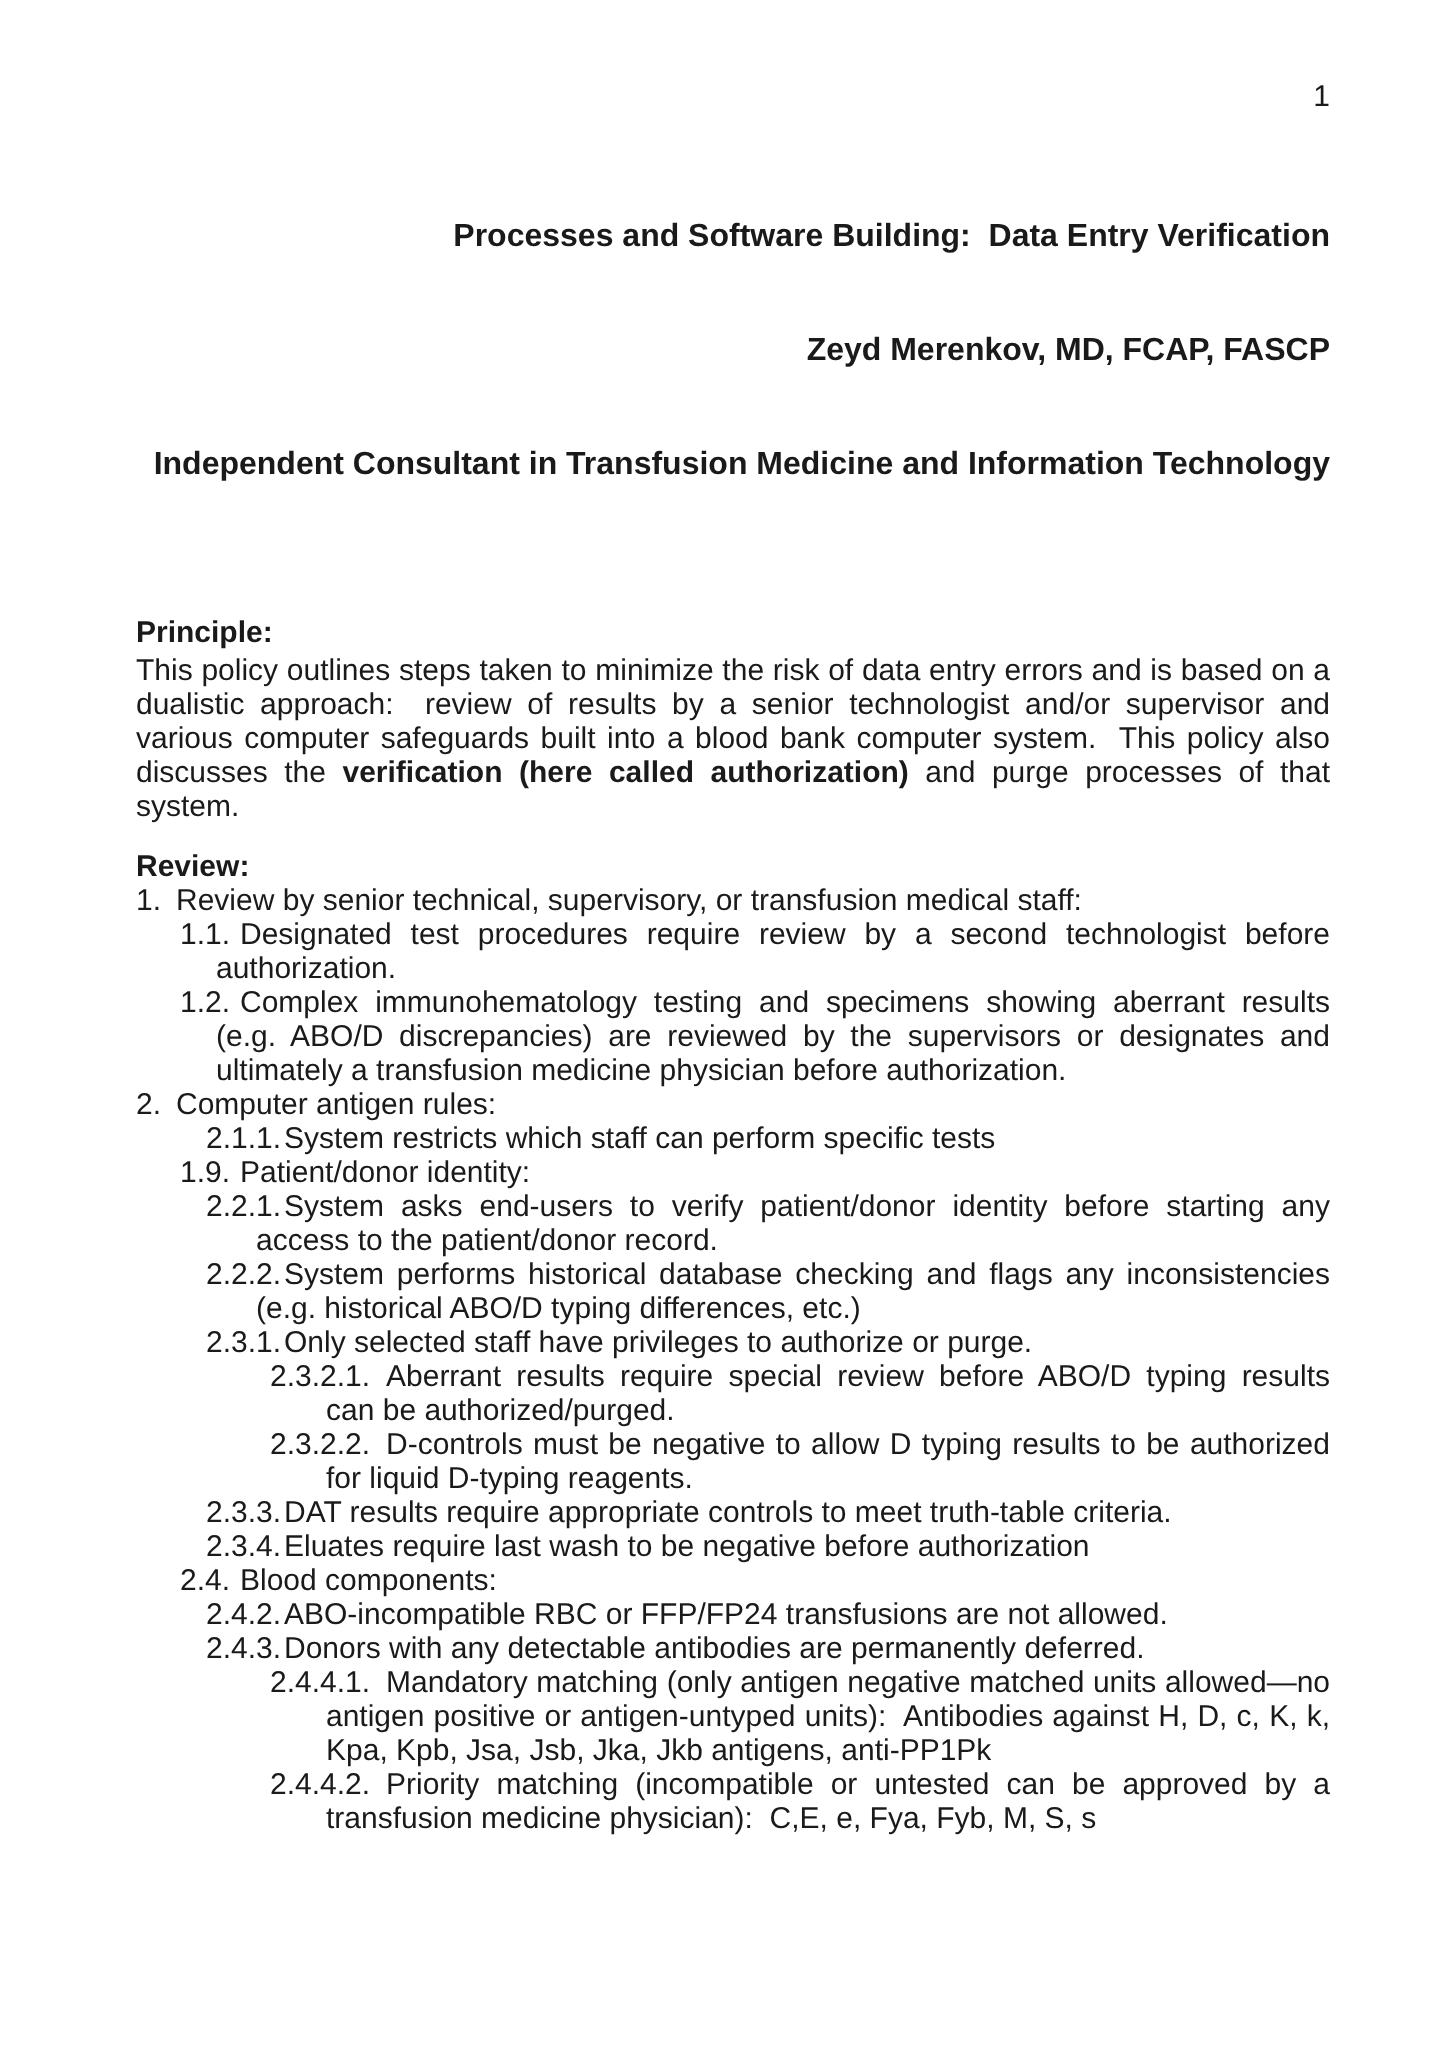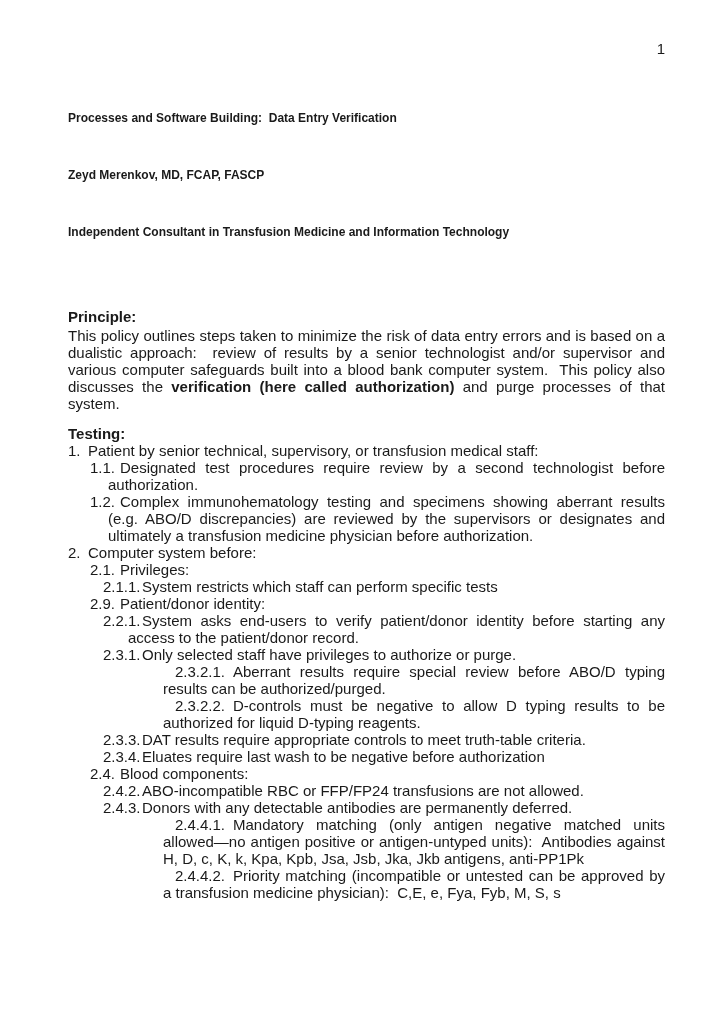--- a/index.html
+++ b/index.html
@@ -22,23 +22,24 @@
     text-align: right;
     line-height: 15px;
   }
   .content {
     margin-left: 68px;
     width: 597px;
   }
   .title-block {
     margin-top: 15px;
     font-weight: bold;
-    font-size: 12px;
+    font-size: 16px;
     line-height: 19px;
     white-space: pre-wrap;
+    text-align: right;
   }
   .section-heading {
     font-weight: bold;
     margin-top: 28px;
   }
   .policy-heading {
     margin-top: 13px;
   }
   .body-par {
     margin: 2px 0 0 0;
@@ -53,48 +54,48 @@
   }
   .num { display: inline-block; text-indent: 0; white-space: pre; vertical-align: top; }
   
   .lv1 { padding-left: 20px; text-indent: -20px; }
   .lv1 .num { width: 20px; }
   .lv2 { padding-left: 40px; text-indent: -18px; }
   .lv2 .num { width: 30px; }
   .lv3 { padding-left: 60px; text-indent: -25px; }
   .lv3 .num { width: 39px; }
   .lv4 { padding-left: 95px; text-indent: -28px; }
-  .lv4 .num { width: 58px; margin-left: 40px; }
+  .lv4 .num { width: 58px; }
 </style>
 </head>
 <body>
 
 <div class="page">
   <div class="page-number">1</div>
 
   <div class="content">
     <div class="title-block">
       <div>Processes and Software Building:  Data Entry Verification</div>
       <div>Zeyd Merenkov, MD, FCAP, FASCP</div>
       <div>Independent Consultant in Transfusion Medicine and Information Technology</div>
     </div>
 
     <div class="section-heading">Principle:</div>
     <p class="body-par"><span>This policy outlines steps taken to minimize the risk of data entry errors and is based on a dualistic approach:  review of results by a senior technologist and/or supervisor and various computer safeguards built into a blood bank computer system.  This policy also discusses the </span><span class="bold">verification (here called authorization)</span><span> and purge processes of that system.</span></p>
 
-    <div class="section-heading policy-heading">Testing:</div>
+    <div class="section-heading policy-heading">Review:</div>
     <div class="policy-list" id="policy-list">
-        <div class="item lv1"><span class="num">1.</span><span class="txt">Patient by senior technical, supervisory, or transfusion medical staff:</span></div>
+        <div class="item lv1"><span class="num">1.</span><span class="txt">Review by senior technical, supervisory, or transfusion medical staff:</span></div>
         <div class="item lv2"><span class="num">1.1.</span><span class="txt">Designated test procedures require review by a second technologist before authorization.</span></div>
         <div class="item lv2"><span class="num">1.2.</span><span class="txt">Complex immunohematology testing and specimens showing aberrant results (e.g. ABO/D discrepancies) are reviewed by the supervisors or designates and ultimately a transfusion medicine physician before authorization.</span></div>
-        <div class="item lv1"><span class="num">2.</span><span class="txt">Computer system before:</span></div>
-        <div class="item lv2"><span class="num">2.1.</span><span class="txt">Privileges:</span></div>
+        <div class="item lv1"><span class="num">2.</span><span class="txt">Computer antigen rules:</span></div>
         <div class="item lv3"><span class="num">2.1.1.</span><span class="txt">System restricts which staff can perform specific tests</span></div>
-        <div class="item lv2"><span class="num">2.9.</span><span class="txt">Patient/donor identity:</span></div>
+        <div class="item lv2"><span class="num">1.9.</span><span class="txt">Patient/donor identity:</span></div>
         <div class="item lv3"><span class="num">2.2.1.</span><span class="txt">System asks end-users to verify patient/donor identity before starting any access to the patient/donor record.</span></div>
+        <div class="item lv3"><span class="num">2.2.2.</span><span class="txt">System performs historical database checking and flags any inconsistencies (e.g. historical ABO/D typing differences, etc.)</span></div>
         <div class="item lv3"><span class="num">2.3.1.</span><span class="txt">Only selected staff have privileges to authorize or purge.</span></div>
         <div class="item lv4"><span class="num">2.3.2.1.</span><span class="txt">Aberrant results require special review before ABO/D typing results can be authorized/purged.</span></div>
         <div class="item lv4"><span class="num">2.3.2.2.</span><span class="txt">D-controls must be negative to allow D typing results to be authorized for liquid D-typing reagents.</span></div>
         <div class="item lv3"><span class="num">2.3.3.</span><span class="txt">DAT results require appropriate controls to meet truth-table criteria.</span></div>
         <div class="item lv3"><span class="num">2.3.4.</span><span class="txt">Eluates require last wash to be negative before authorization</span></div>
         <div class="item lv2"><span class="num">2.4.</span><span class="txt">Blood components:</span></div>
         <div class="item lv3"><span class="num">2.4.2.</span><span class="txt">ABO-incompatible RBC or FFP/FP24 transfusions are not allowed.</span></div>
         <div class="item lv3"><span class="num">2.4.3.</span><span class="txt">Donors with any detectable antibodies are permanently deferred.</span></div>
         <div class="item lv4"><span class="num">2.4.4.1.</span><span class="txt">Mandatory matching (only antigen negative matched units allowed—no antigen positive or antigen-untyped units):  Antibodies against H, D, c, K, k, Kpa, Kpb, Jsa, Jsb, Jka, Jkb antigens, anti-PP1Pk</span></div>
         <div class="item lv4"><span class="num">2.4.4.2.</span><span class="txt">Priority matching (incompatible or untested can be approved by a transfusion medicine physician):  C,E, e, Fya, Fyb, M, S, s</span></div>

